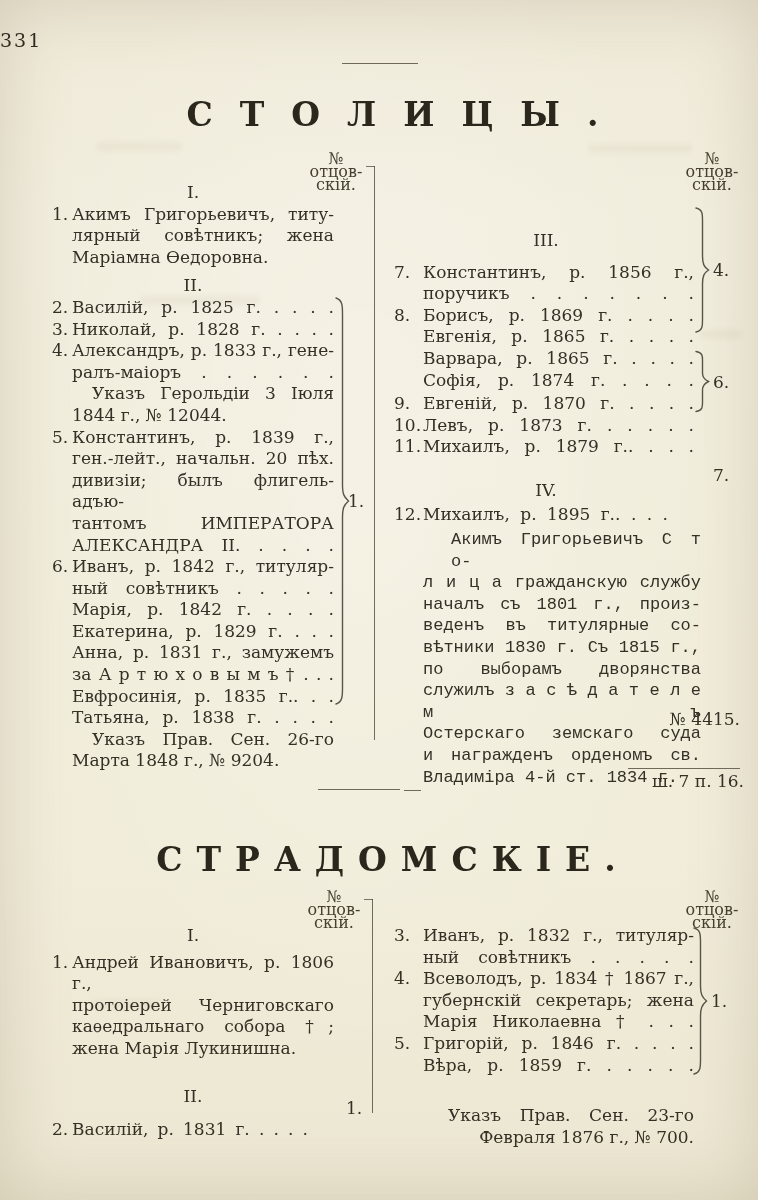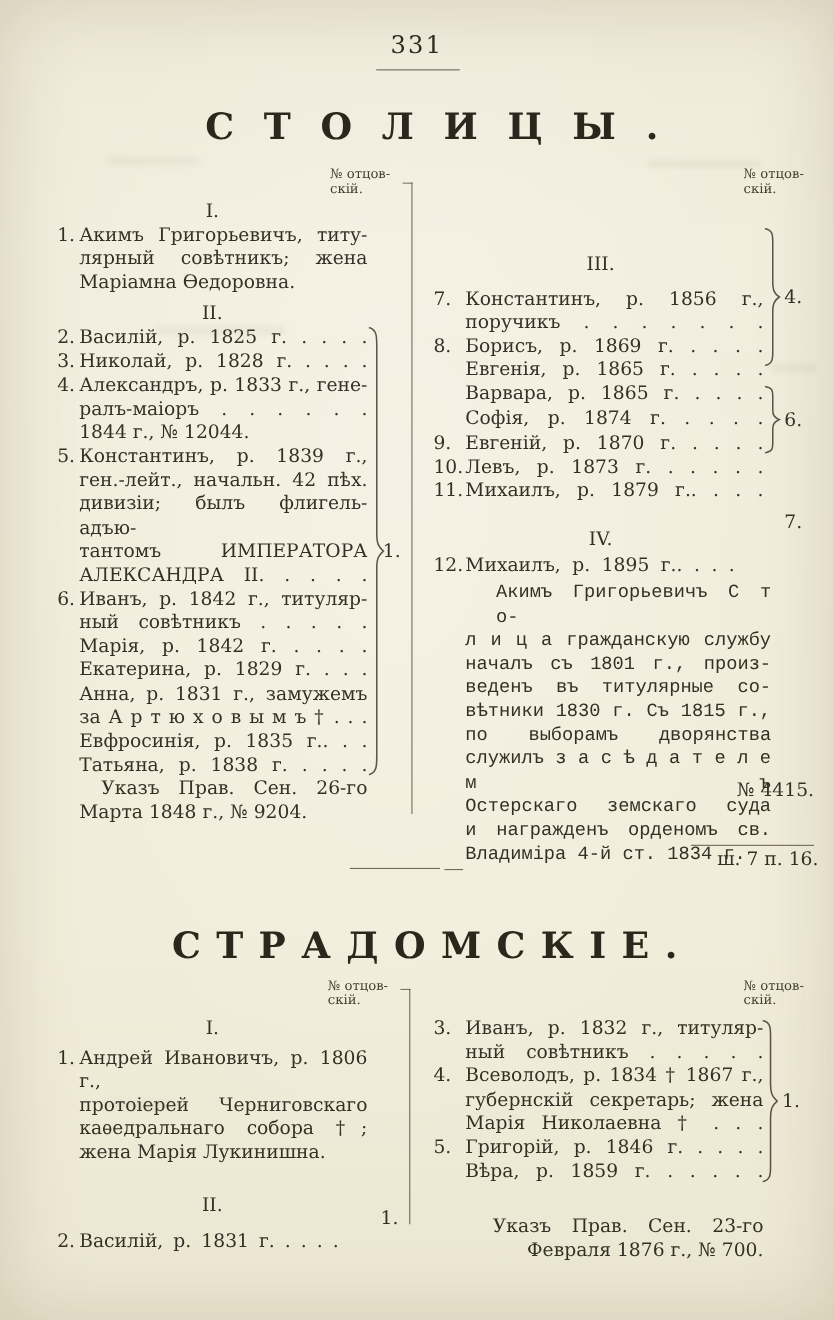--- a/index.html
+++ b/index.html
@@ -10,26 +10,26 @@
   }
   #page{
     position:relative;width:758px;height:1200px;overflow:hidden;
     background:
       radial-gradient(ellipse at 48% 38%, rgba(255,255,255,.25) 0%, rgba(255,255,255,0) 60%),
       linear-gradient(180deg,#efead8 0%,#f2eede 18%,#f1edda 70%,#ece7d2 100%);
     color:#343025;
     box-shadow: inset 0 0 70px rgba(118,102,70,.22);
   }
   .abs{position:absolute;}
-  .pageno{top:29px;left:0;width:758px;text-align:center;font-size:22px;letter-spacing:2px;color:#2f2b20;}
+  .pageno{top:29px;left:0;width:758px;font-size:19px;letter-spacing:2px;color:#2f2b20;}
   .hrule{background:#6f695a;height:1px;}
   .title{left:0;width:758px;text-align:center;font-weight:bold;color:#2b271c;font-size:33px;line-height:36px;}
   .t1{top:97px;letter-spacing:27px;padding-left:27px;}
   .t2{top:842px;letter-spacing:14px;padding-left:14px;}
-  .hdr{width:72px;font-size:12px;line-height:13px;text-align:left;color:#45402f;}
+  .hdr{width:72px;font-size:16px;line-height:13px;text-align:center;color:#45402f;}
   .vline{width:1px;background:rgba(70,64,48,.75);}
   .tick{height:1px;background:rgba(70,64,48,.7);}
   .col{font-size:17px;line-height:21.6px;}
   .ln{position:relative;}
   .colL .ln{padding-left:20px;}
   .colL .ln .no{position:absolute;left:0;top:0;width:16px;}
   .colL .ind{padding-left:40px;}
   .colR .ln{padding-left:25px;text-align:right;}
   .colR .ln .no{position:absolute;left:-4px;top:0;width:24px;text-align:right;}
   .colR .ind{padding-left:50px;margin-top:24px;}
@@ -76,23 +76,24 @@
       <div class="ln rom"><span class="tx">I.</span></div>
       <div class="ln j"><span class="no">1.</span><span class="tx">Акимъ Григорьевичъ, титу-</span></div>
       <div class="ln j"><span class="tx">лярный совѣтникъ; жена</span></div>
       <div class="ln "><span class="tx">Маріамна Ѳедоровна.</span></div>
       <div class="gap" style="height: 7px;"></div>
       <div class="ln rom"><span class="tx">II.</span></div>
       <div class="ln j"><span class="no">2.</span><span class="tx">Василій, р. 1825 г. . . . .</span></div>
       <div class="ln j"><span class="no">3.</span><span class="tx">Николай, р. 1828 г. . . . .</span></div>
       <div class="ln j"><span class="no">4.</span><span class="tx">Александръ, р. 1833 г., гене-</span></div>
       <div class="ln j"><span class="tx">ралъ-маіоръ . . . . . .</span></div>
+      <div class="ln j ind"><span class="tx">Указъ Герольдіи 3 Іюля</span></div>
       <div class="ln "><span class="tx">1844 г., № 12044.</span></div>
       <div class="ln j"><span class="no">5.</span><span class="tx">Константинъ, р. 1839 г.,</span></div>
-      <div class="ln j"><span class="tx">ген.-лейт., начальн. 42 пѣх.</span></div>
+      <div class="ln j"><span class="tx">ген.-лейт., начальн. 20 пѣх.</span></div>
       <div class="ln j"><span class="tx">дивизіи; былъ флигель-адъю-</span></div>
       <div class="ln j"><span class="tx">тантомъ ИМПЕРАТОРА</span></div>
       <div class="ln j"><span class="tx">АЛЕКСАНДРА II. . . . .</span></div>
       <div class="ln j"><span class="no">6.</span><span class="tx">Иванъ, р. 1842 г., титуляр-</span></div>
       <div class="ln j"><span class="tx">ный совѣтникъ . . . . .</span></div>
       <div class="ln j"><span class="tx">Марія, р. 1842 г. . . . .</span></div>
       <div class="ln j"><span class="tx">Екатерина, р. 1829 г. . . .</span></div>
       <div class="ln j"><span class="tx">Анна, р. 1831 г., замужемъ</span></div>
       <div class="ln j"><span class="tx">за А р т ю х о в ы м ъ † . . .</span></div>
       <div class="ln j"><span class="tx">Евфросинія, р. 1835 г.. . .</span></div>

